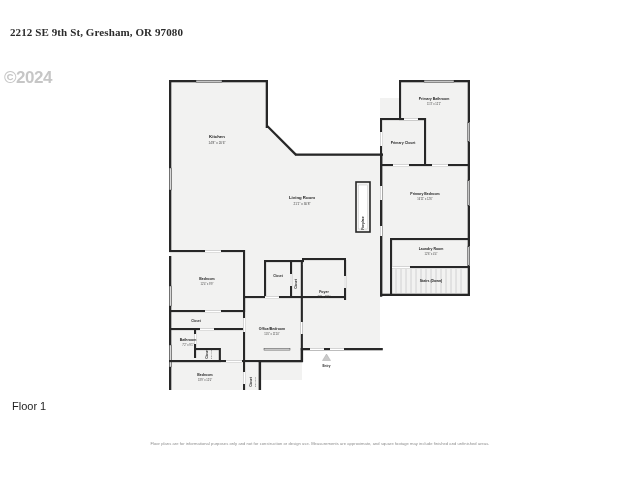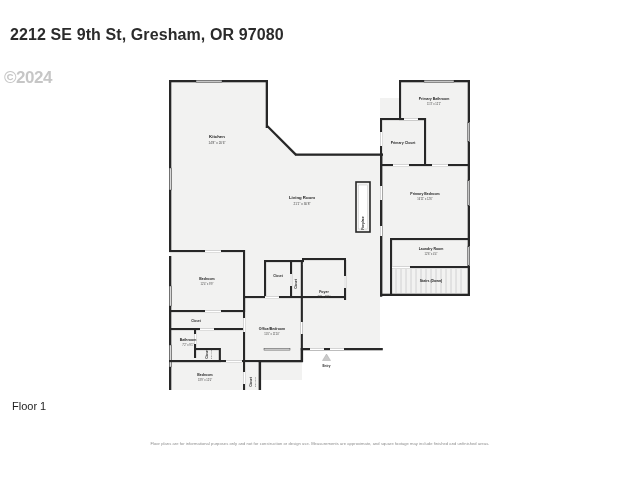--- a/index.html
+++ b/index.html
@@ -14,25 +14,26 @@
     overflow: hidden;
     font-family: "Liberation Sans", sans-serif;
     color: #1a1a1a;
   }
 
   
   #address-bar {
     position: absolute;
     left: 10px;
     top: 26px;
-    font-size: 16px;
+    font-size: 11px;
     font-weight: bold;
     letter-spacing: 0.1px;
     color: #2b2b2b;
     white-space: nowrap;
+    font-family: Liberation Serif, serif;
   }
   #watermark {
     position: absolute;
     left: 4px;
     top: 20px;
     font-size: 17px;
     font-weight: bold;
     color: rgba(120,120,120,0.42);
     letter-spacing: -0.5px;
     white-space: nowrap;

